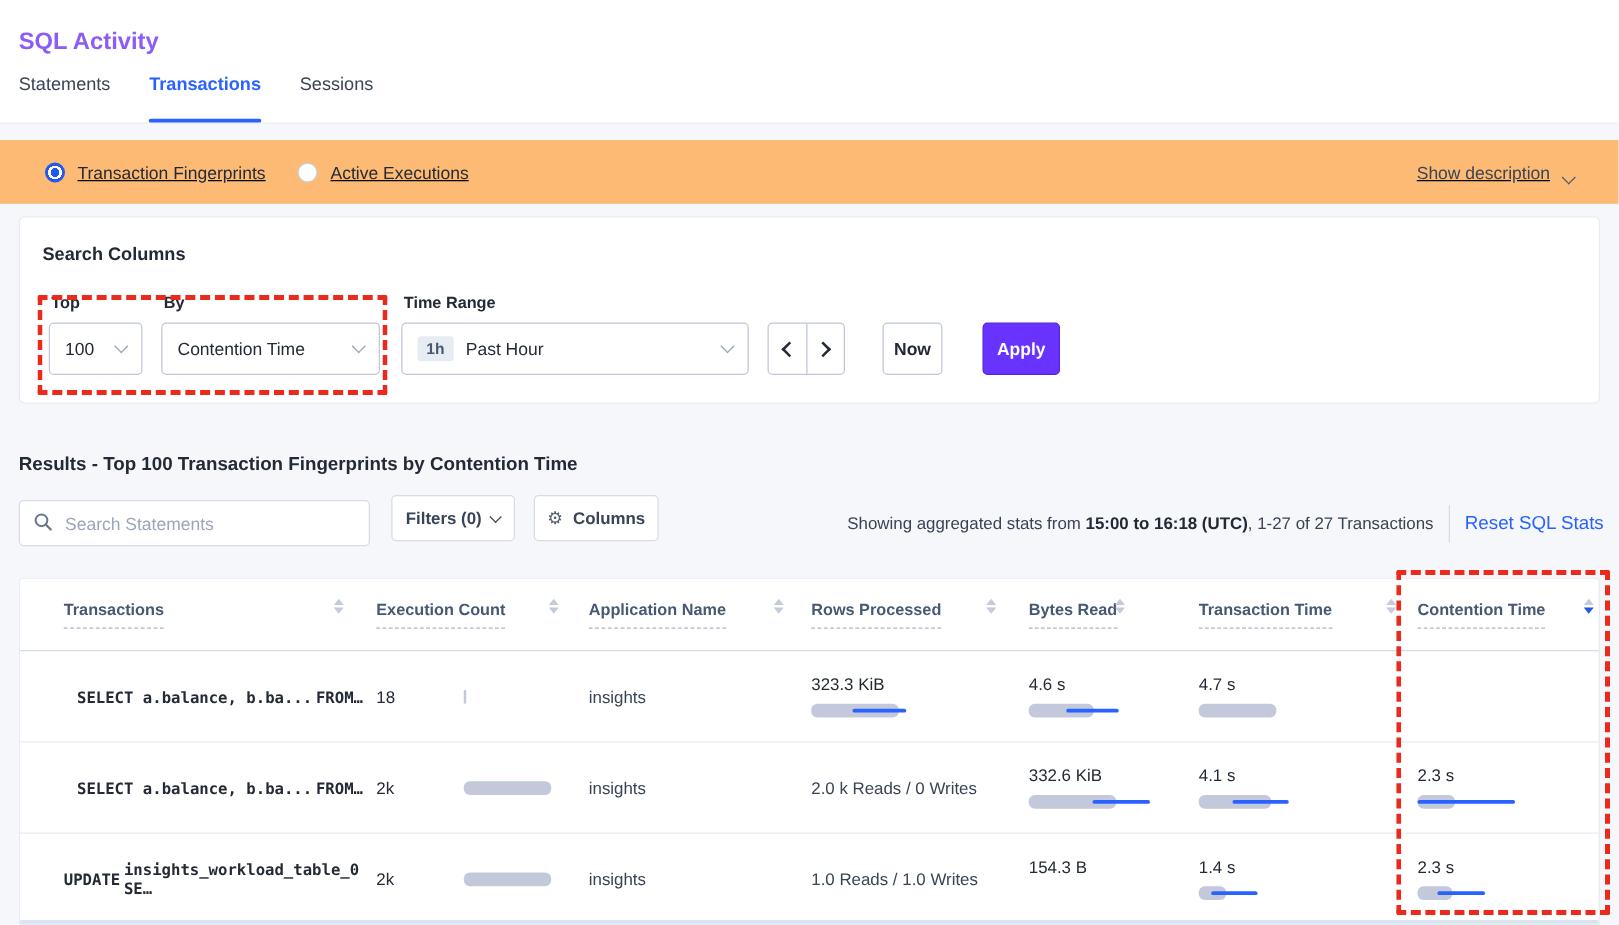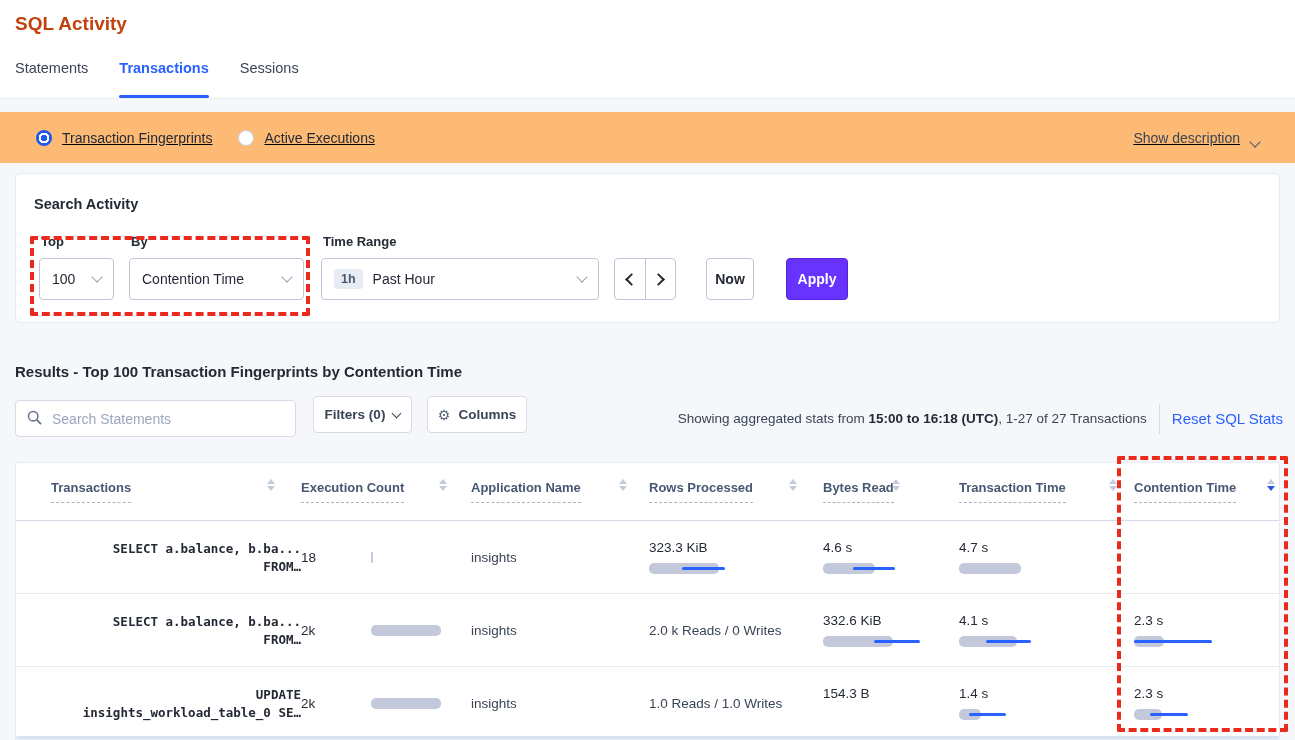--- a/index.html
+++ b/index.html
@@ -1,21 +1,21 @@
 <!DOCTYPE html>
 <html><head>
 <meta charset="utf-8">
 <style>
   * { margin:0; padding:0; box-sizing:border-box; }
   body { font-family:"Liberation Sans", sans-serif; background:#f5f7fa; }
   #app { position:relative; width:1295px; height:740px; background:#f5f7fa; overflow:hidden; }
 
   
   .page-header { position:absolute; top:0; left:0; width:100%; height:99px; background:#fff; border-bottom:1px solid #e7ecf3; }
-  .page-title { position:absolute; left:15px; top:13px; font-size:19px; font-weight:700; color:#c2410c; }
+  .page-title { position:absolute; left:15px; top:23px; font-size:19px; font-weight:700; color:#8b5cf6; }
   .tabs { position:absolute; left:15px; top:60px; display:flex; gap:31px; }
   .tab { position:relative; font-size:14.5px; line-height:17px; color:#394455; padding-bottom:21px; cursor:pointer; }
   .tab.is-active { color:#2962ff; font-weight:700; }
   .tab.is-active::after { content:""; position:absolute; left:0; right:0; bottom:0; height:3px; background:#2962ff; border-radius:2px; }
 
   
   .radio-row { position:absolute; top:112px; left:0; width:100%; height:51px; background:#fdba74; display:flex; align-items:center; padding:0 36px;text-decoration:underline; }
   .radio-opt { display:flex; align-items:center; gap:10px; cursor:pointer; }
   .radio-opt + .radio-opt { margin-left:26px; }
   .radio { width:16px; height:16px; border-radius:50%; border:1px solid #c9d0dd; background:#fff; flex:0 0 16px; }
@@ -67,21 +67,21 @@
   .sort { position:absolute; top:16px; display:flex; flex-direction:column; gap:2px; }
   .sort i { display:block; width:0; height:0; border-left:4.5px solid transparent; border-right:4.5px solid transparent; }
   .sort .up   { border-bottom:5px solid #c3cad9; }
   .sort .down { border-top:5px solid #c3cad9; }
   .th.is-active .down { border-top-color:#2456e8; }
   .th:nth-child(1) .sort{right:26px} .th:nth-child(2) .sort{right:24px} .th:nth-child(3) .sort{right:22px}
   .th:nth-child(4) .sort{right:26px} .th:nth-child(5) .sort{right:59px} .th:nth-child(6) .sort{right:17px}
   .th:nth-child(7) .sort{right:6px}
   .tr { height:73px; border-bottom:1px solid #e7ecf3; cursor:pointer; }
   .td { display:flex; align-items:center; font-size:13.5px; color:#394455; }
-  .td-sql { flex-direction:column; align-items:flex-end; justify-content:center; gap:3px; font-family:"DejaVu Sans Mono","Liberation Mono",monospace; font-size:12.5px; font-weight:700; color:#242a35; }
+  .td-sql { flex-direction:row; align-items:center; justify-content:center; gap:3px; font-family:"DejaVu Sans Mono","Liberation Mono",monospace; font-size:12.5px; font-weight:700; color:#242a35; }
   .td-exec .num { width:70px; color:#242a35; }
   .td-metric { flex-direction:column; align-items:flex-start; justify-content:center; gap:8px; }
   .metric-val { color:#242a35; }
   .bar-track { position:relative; width:79px; height:11px; display:block; }
   .bar-fill { position:absolute; left:0; top:0; height:11px; background:#c3c9da; border-radius:5px; }
   .bar-line { position:absolute; top:4px; height:3px; background:#2962ff; border-radius:2px; }
   .exec-track { width:70px; }
 
   .hscroll { position:absolute; left:16px; right:16px; top:736px; height:3px; background:#d9e4f3; border-radius:2px; }
 
@@ -113,21 +113,21 @@
       <span class="radio"></span>
       <span class="radio-label">Active Executions</span>
     </div>
     <div class="show-desc">
       <span>Show description</span>
       <span class="chev"></span>
     </div>
   </div>
 
   <div class="criteria-card">
-    <div class="criteria-heading">Search Activity</div>
+    <div class="criteria-heading">Search Columns</div>
     <div class="field-label lbl-top">Top</div>
     <div class="field-label lbl-by">By</div>
     <div class="field-label lbl-time">Time Range</div>
 
     <div class="select sel-top">
       <span>100</span>
       <span class="chev"></span>
     </div>
     <div class="select sel-by">
       <span>Contention Time</span>

